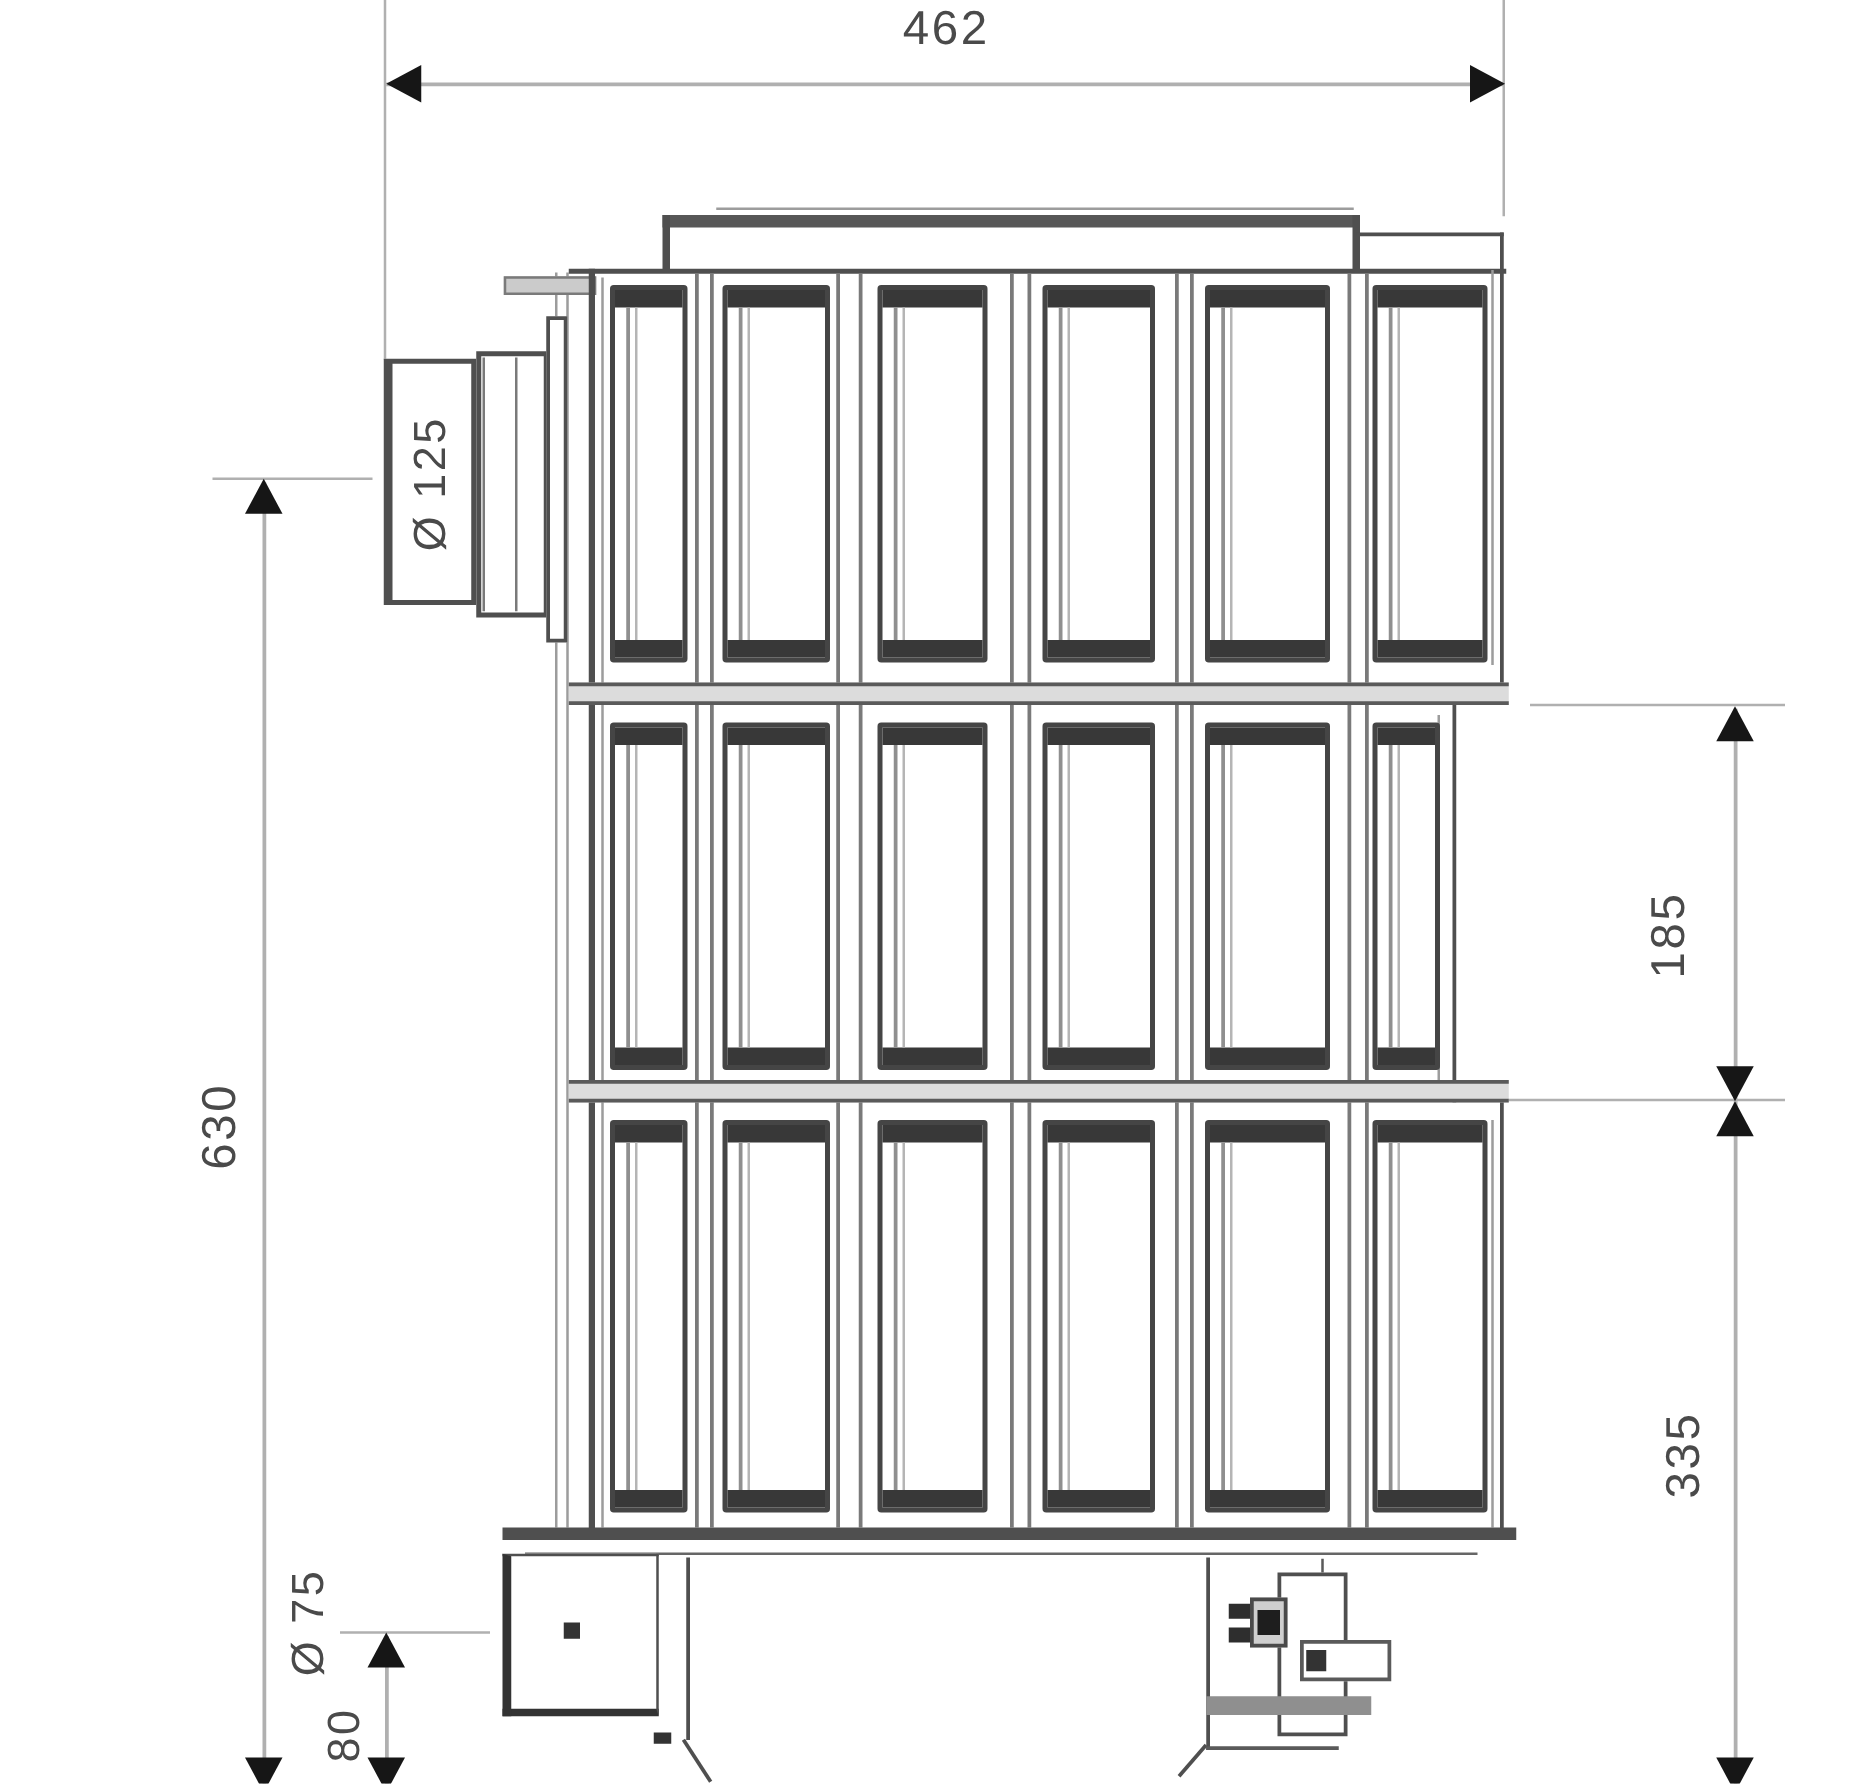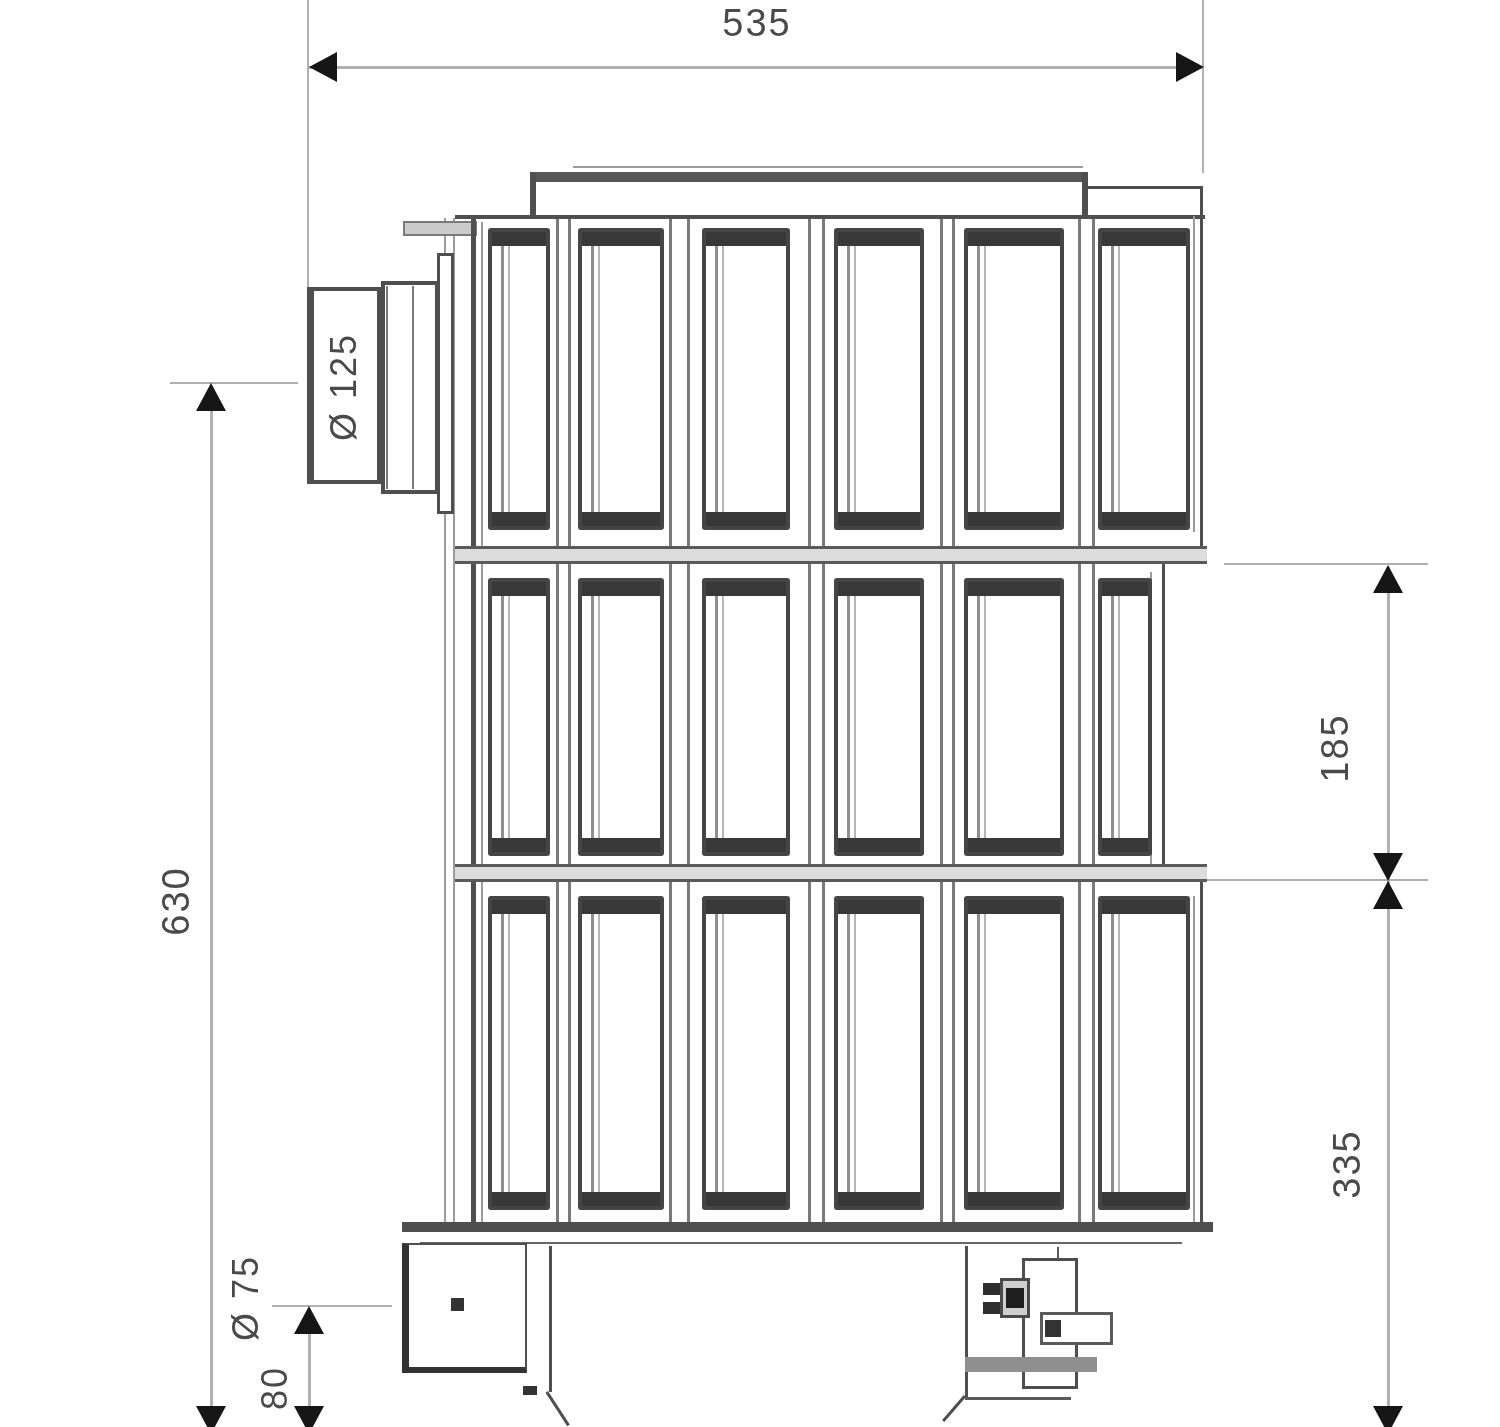--- a/index.html
+++ b/index.html
@@ -34,21 +34,21 @@
 </head>
 <body>
 
 <div id="canvas" style="--background: #ffffff; --line-dark: #4f4f4f; --line-mid: #7a7a7a; --line-light: #9c9c9c; --dim-line: #b0b0b0; --arrow: #161616; --text: #4a4a4a; --band-fill: #dcdcdc; --cap-fill: #383838; --panel-border: #454545; --stripe: #8f8f8f; --tab-fill: #cbcbcb; --metal-fill: #8f8f8f;">
 
   <div class="vl" style="left:307px; top:0; height:288px;"></div>
   <div class="vl" style="left:1202px; top:0; height:173px;"></div>
   <div class="hl" style="left:309px; top:66px; width:895px; height:3px;"></div>
   <div class="arr arr-left" style="left:309px;  top:52px;"></div>
   <div class="arr arr-right" style="left:1176px; top:52px;"></div>
-  <div class="dim-label" style="left:757px; top:23px;">535</div>
+  <div class="dim-label" style="left:757px; top:23px;">462</div>
 
   <div class="hl" style="left:170px; top:382px; width:128px;"></div>
   <div class="vl" style="left:210px; top:386px; height:1041px; width:3px;"></div>
   <div class="arr arr-up" style="left:196px; top:383px;"></div>
   <div class="arr arr-down" style="left:196px; top:1406px;"></div>
   <div class="dim-label vert" style="left:176px; top:901px;">630</div>
 
   <div class="hl" style="left:1224px; top:563px; width:204px;"></div>
   <div class="hl" style="left:1206px; top:879px; width:222px;"></div>
   <div class="vl" style="left:1387px; top:567px; height:314px; width:3px;"></div>

